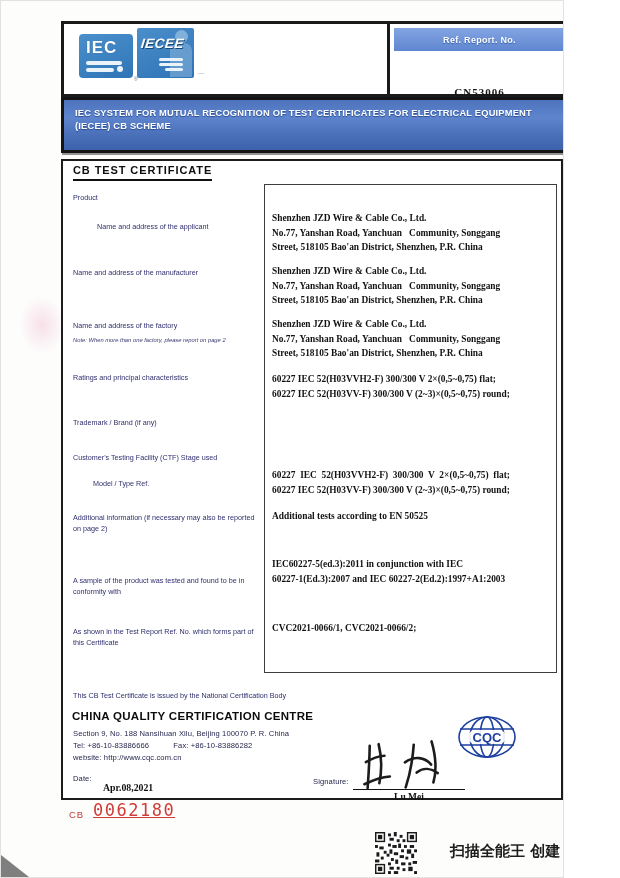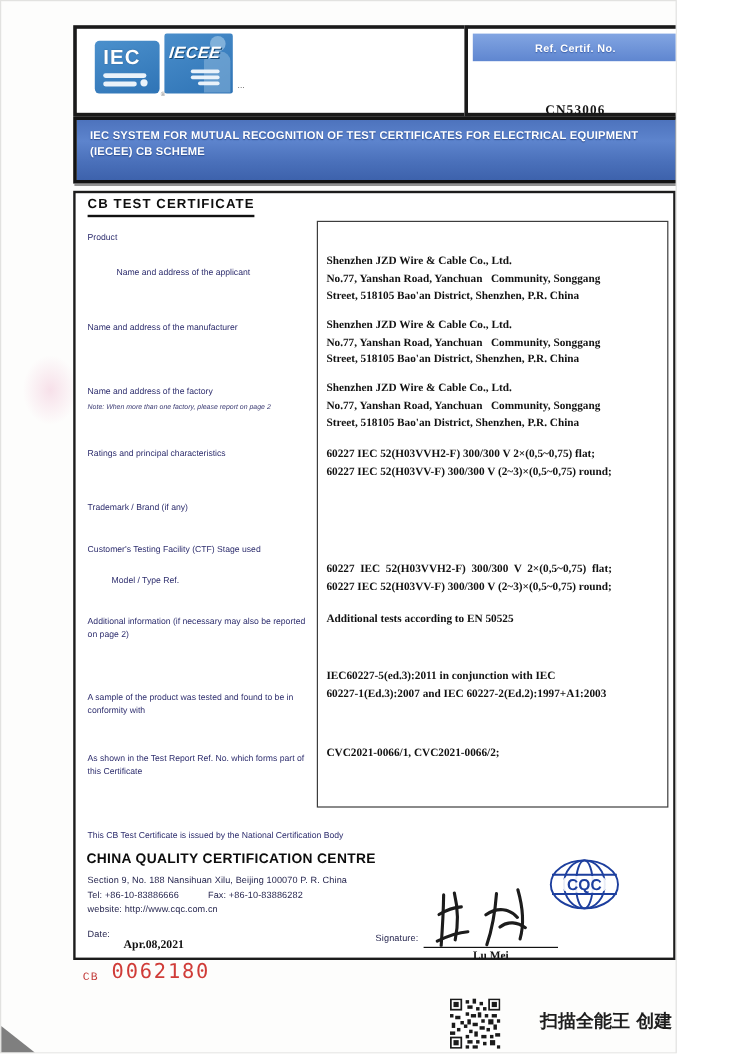--- a/index.html
+++ b/index.html
@@ -19,22 +19,22 @@
   
   #mainbox{position:absolute;left:60px;top:158px;width:502px;height:641px;box-sizing:border-box;border:2px solid #1c1c1c;background:#fff;}
   #title{position:absolute;left:72px;top:163px;font-size:11px;font-weight:700;letter-spacing:.9px;color:#0e0e0e;border-bottom:2px solid #111;padding-bottom:3px;}
   #valuebox{position:absolute;left:263px;top:183px;width:293px;height:489px;box-sizing:border-box;border:1px solid #3d3d3d;background:#fff;}
   .flabel{position:absolute;left:72px;width:184px;font-size:7.2px;color:#2e2e6e;line-height:10.5px;}
   .fnote{position:absolute;left:72px;width:190px;font-size:5.8px;font-style:italic;color:#3a3a72;}
   .fvalue{position:absolute;left:271px;width:283px;font-size:9.4px;font-weight:700;color:#121212;line-height:14.6px;font-family:"Liberation Serif",serif;white-space:pre-wrap;}
   .navy-sm{font-size:7.2px;color:#2e2e6e;}
   .addr{font-size:7.6px;color:#26264f;letter-spacing:.1px;}
   
-  #stamp-prefix{position:absolute;left:68px;top:808px;color:#c23a38;font-family:Liberation Mono, monospace;font-size:9.5px;letter-spacing:1px;}
-  #stamp-num{position:absolute;left:92px;top:799px;color:#d03c38;font-family:"DejaVu Sans Mono",monospace;font-size:17px;letter-spacing:1.5px;}
+  #stamp-prefix{position:absolute;left:68px;top:808px;color:#c23a38;font-family:Liberation Sans, sans-serif;font-size:9.5px;letter-spacing:1px;}
+  #stamp-num{position:absolute;left:92px;top:799px;color:#d03c38;font-family:"DejaVu Sans Mono",monospace;font-size:17px;letter-spacing:1.5px;text-decoration:underline;}
   #qr-caption{position:absolute;left:449px;top:841px;font-size:15px;font-weight:600;color:#1d1d1d;font-family:"DejaVu Sans",sans-serif;}
   .scanline{position:absolute;top:18px;height:792px;width:1.5px;}
   #corner{position:absolute;left:0;bottom:0;width:0;height:0;border-bottom:22px solid #7f7f7f;border-right:28px solid transparent;}
   #smudge{position:absolute;left:18px;top:295px;width:46px;height:58px;background:radial-gradient(closest-side,rgba(233,158,190,.30),rgba(233,158,190,0));}
 </style>
 </head>
 <body>
 
 <div id="page">
 
@@ -58,21 +58,21 @@
       <div style="position:absolute;left:4px;top:8px;font-weight:700;font-style:italic;font-size:13.5px;color:#fff;letter-spacing:.5px;text-shadow:1px 1px 0 #174a77;transform:skewX(-6deg);">IECEE</div>
       <div class="bar" style="left:22px;top:30px;width:24px;height:2.5px;"></div>
       <div class="bar" style="left:22px;top:35px;width:24px;height:2.5px;"></div>
       <div class="bar" style="left:28px;top:40px;width:18px;height:2.5px;"></div>
     </div>
     <span style="position:absolute;left:134px;top:44px;font-size:7px;color:#666;">...</span>
   </div>
 
   <div class="hdr-box" style="left:386px;top:20px;width:179px;height:70px;">
     <div class="refbar">
-      <span>Ref. Certif. No.</span>
+      <span>Ref. Report. No.</span>
     </div>
     <div class="refval">CN53006</div>
   </div>
 
   <div id="banner">
     <div class="txt">IEC SYSTEM FOR MUTUAL RECOGNITION OF TEST CERTIFICATES FOR ELECTRICAL EQUIPMENT (IECEE) CB SCHEME</div>
   </div>
 
   <div id="mainbox"></div>
   <div id="title">CB TEST CERTIFICATE</div>

